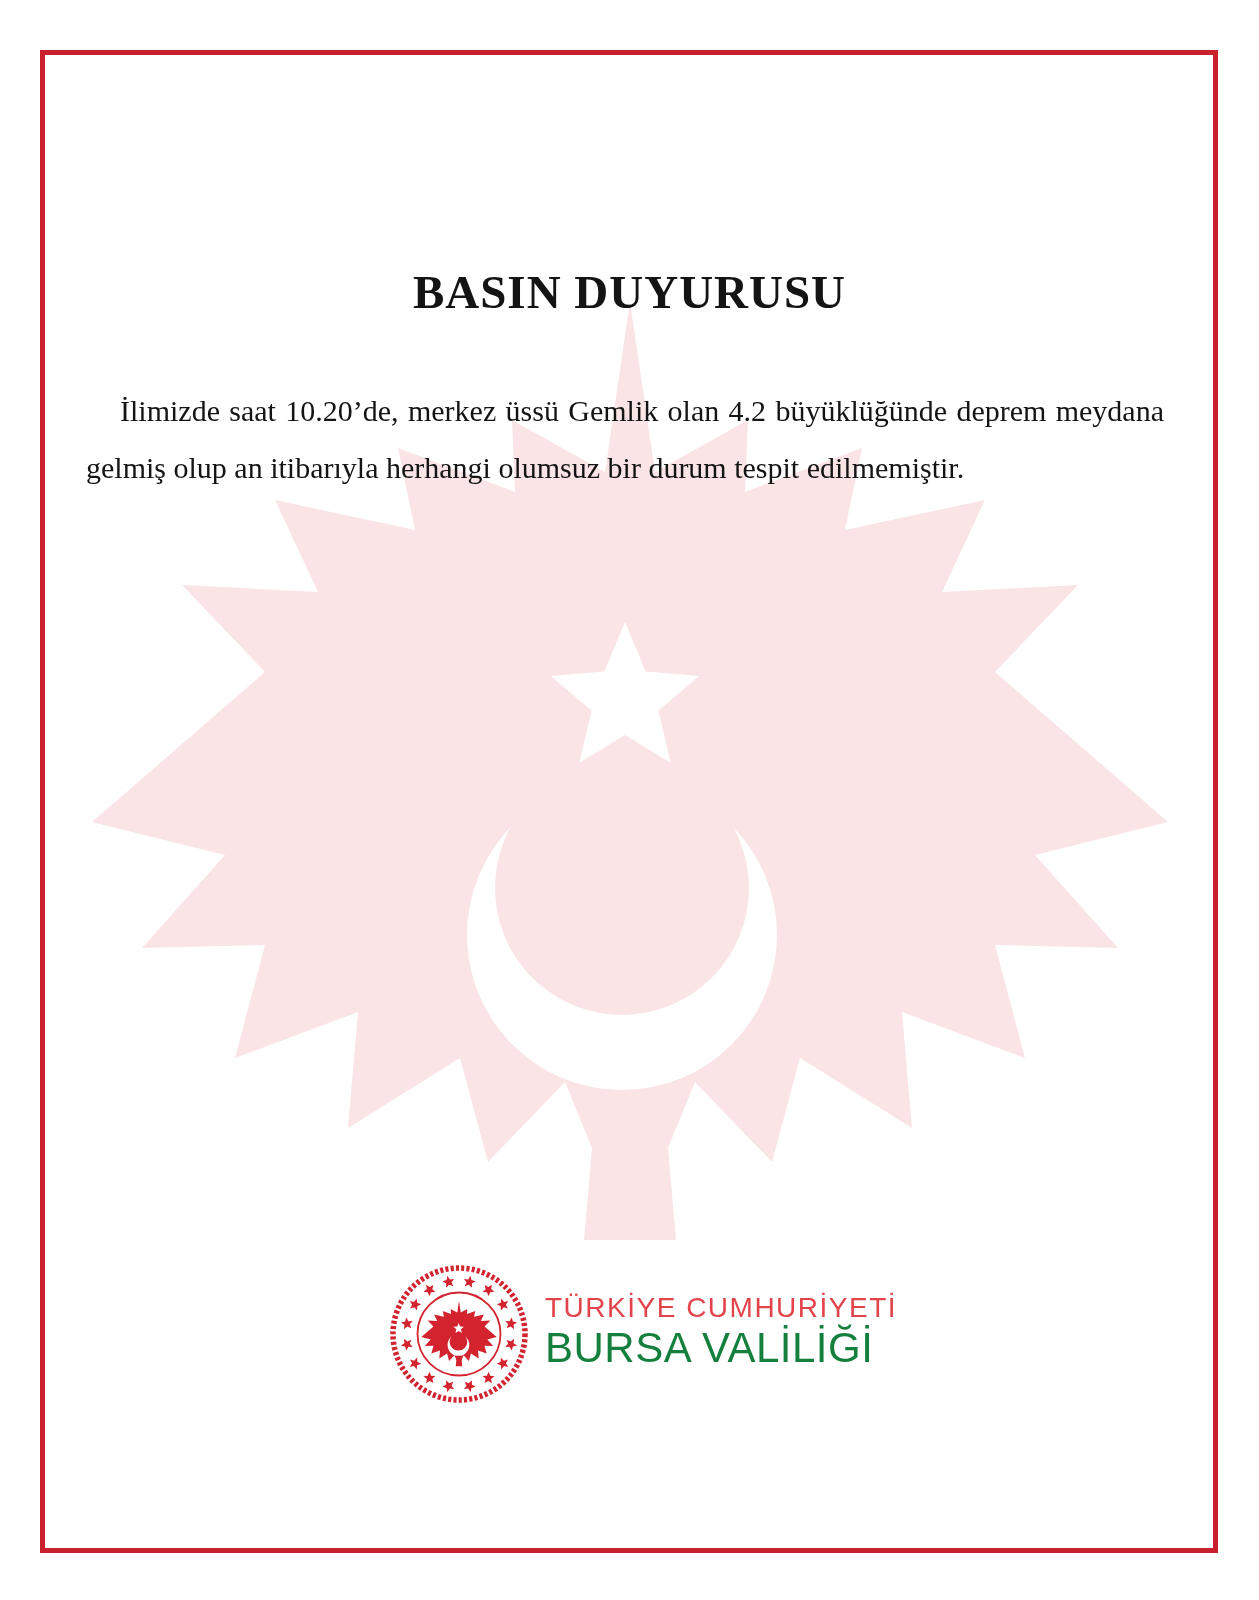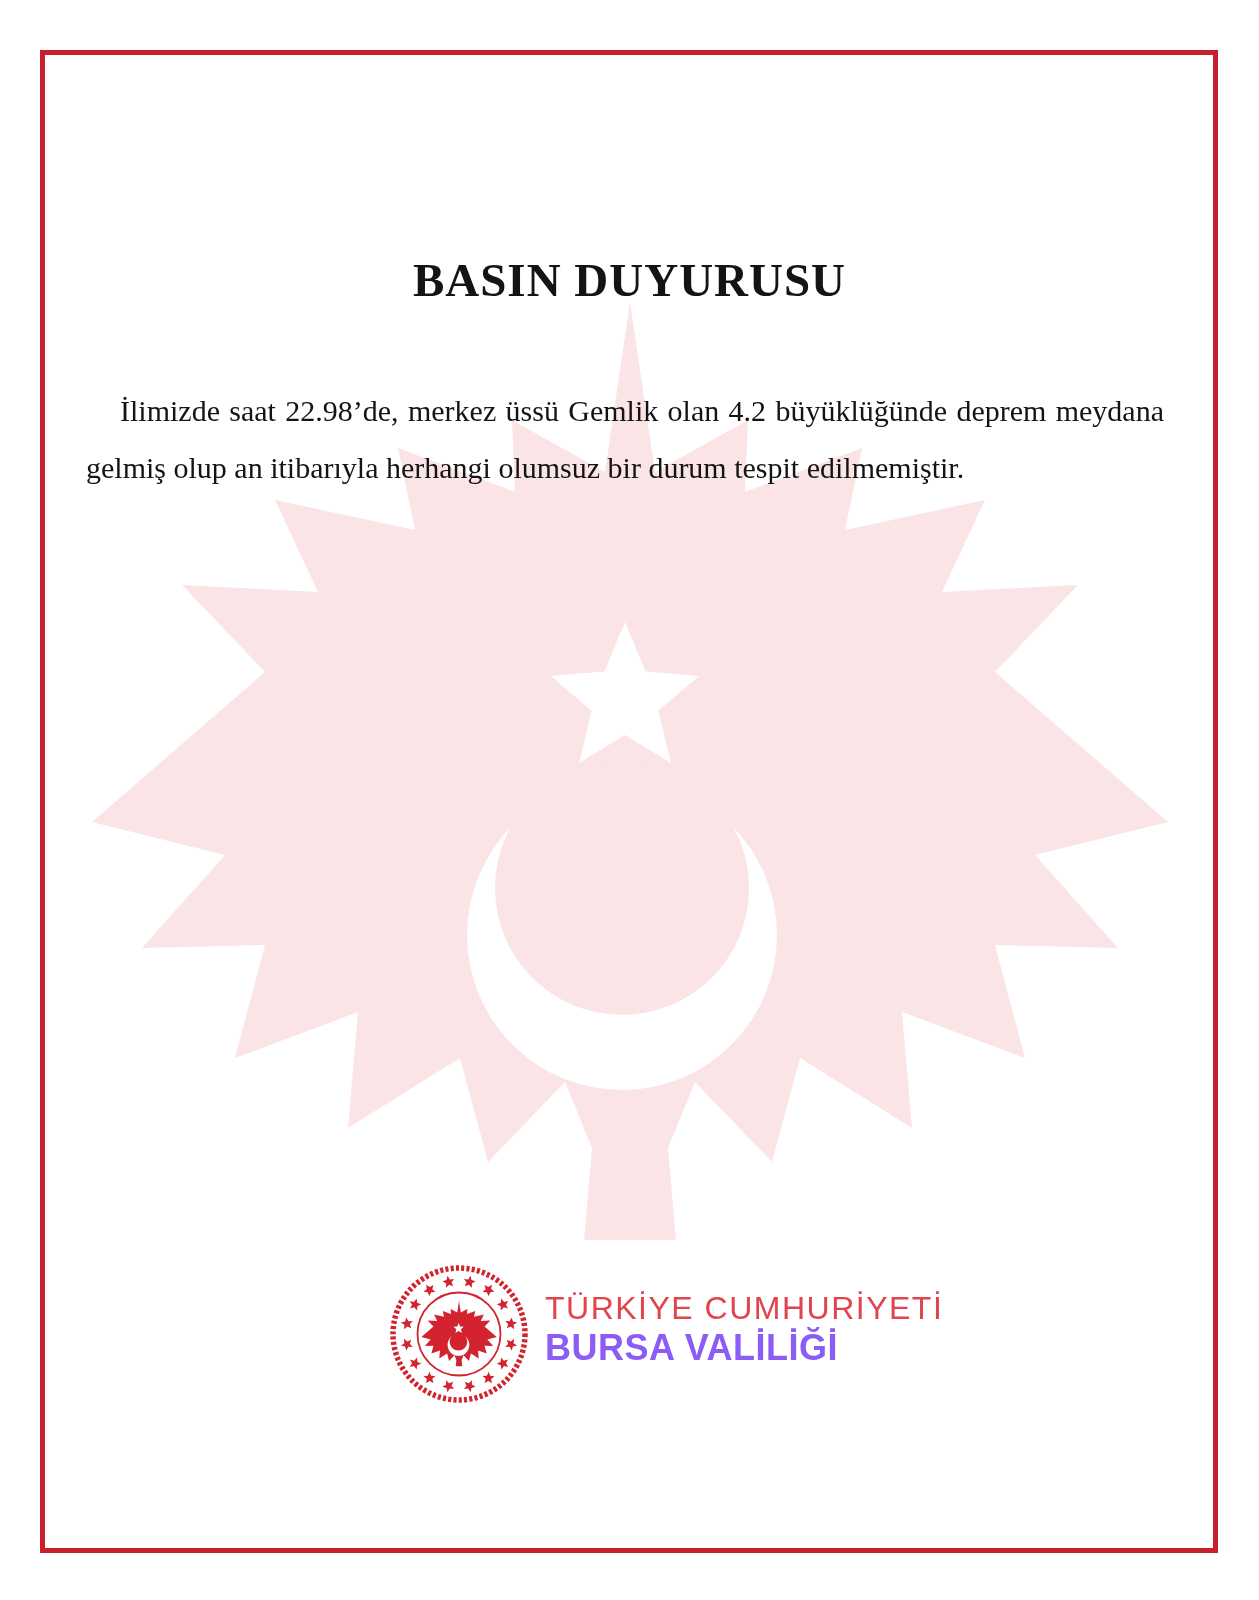--- a/index.html
+++ b/index.html
@@ -15,21 +15,21 @@
     position:absolute;left:0;top:0;width:1259px;height:1600px;
     pointer-events:none;
   }
   
   .border-frame{
     position:absolute;left:40px;top:50px;width:1168px;height:1493px;
     border:5px solid #c9202e;
     pointer-events:none;
   }
   .title{
-    position:absolute;left:0;top:250px;width:1259px;margin:0;
+    position:absolute;left:0;top:262px;width:1259px;margin:0;
     text-align:center;
     font-family:"Liberation Serif", serif;
     font-size:47px;font-weight:700;letter-spacing:1px;
     color:#141414;line-height:60px;
   }
   .para{
     position:absolute;left:86px;width:1078px;margin:0;
     font-family:"Liberation Serif", serif;
     font-size:30px;color:#141414;line-height:57px;
     text-align:justify;text-indent:34px;
@@ -37,26 +37,26 @@
   .p1{top:382px;}
   .p2{top:601px;text-align:left;}
   .emblem{
     position:absolute;left:379px;top:1254px;width:160px;height:160px;
   }
   .footer-text{
     position:absolute;left:545px;top:1291px;width:400px;
     font-family:"Liberation Sans", sans-serif;
   }
   .ft1{
-    font-size:32px;font-weight:400;letter-spacing:1.5px;
+    font-size:28px;font-weight:400;letter-spacing:1.5px;
     color:#e2444c;line-height:34px;white-space:nowrap;
   }
   .ft2{
-    font-size:36px;font-weight:700;letter-spacing:0.5px;
-    color:#8b5cf6;line-height:46px;white-space:nowrap;
+    font-size:42px;font-weight:400;letter-spacing:0.5px;
+    color:#15803d;line-height:46px;white-space:nowrap;
   }
 </style>
 </head>
 <body>
 
 <div class="page">
 
   <svg class="watermark" viewBox="0 0 1259 1600" xmlns="http://www.w3.org/2000/svg">
     <defs>
 
@@ -75,21 +75,21 @@
         <use href="#st" transform="translate(625,700) scale(78)" fill="#ffffff"></use>
       </g>
     </defs>
     <use href="#leafart" style="color:#fbe4e6"></use>
   </svg>
 
   <div class="border-frame"></div>
 
   <h1 class="title">BASIN DUYURUSU</h1>
 
-  <p class="para p1">İlimizde saat 22.98’de, merkez üssü Gemlik olan 4.2 büyüklüğünde deprem meydana gelmiş olup an itibarıyla herhangi olumsuz bir durum tespit edilmemiştir.</p>
+  <p class="para p1">İlimizde saat 10.20’de, merkez üssü Gemlik olan 4.2 büyüklüğünde deprem meydana gelmiş olup an itibarıyla herhangi olumsuz bir durum tespit edilmemiştir.</p>
 
   <svg class="emblem" viewBox="0 0 160 160" xmlns="http://www.w3.org/2000/svg">
     <g transform="translate(80,80)">
 
       <circle r="66" fill="none" stroke="#d2232e" stroke-width="5.5" stroke-dasharray="3.1 2.2"></circle>
 
       <g fill="#d2232e">
         <use href="#st" transform="rotate(11.25) translate(0,-53) scale(6.3)"></use>
         <use href="#st" transform="rotate(33.75) translate(0,-53) scale(6.3)"></use>
         <use href="#st" transform="rotate(56.25) translate(0,-53) scale(6.3)"></use>

